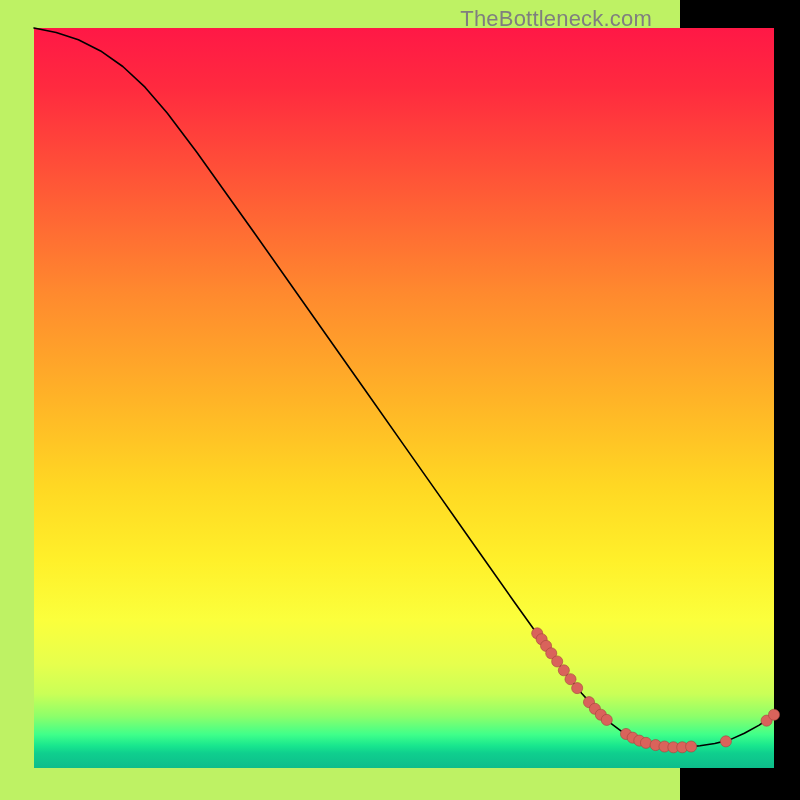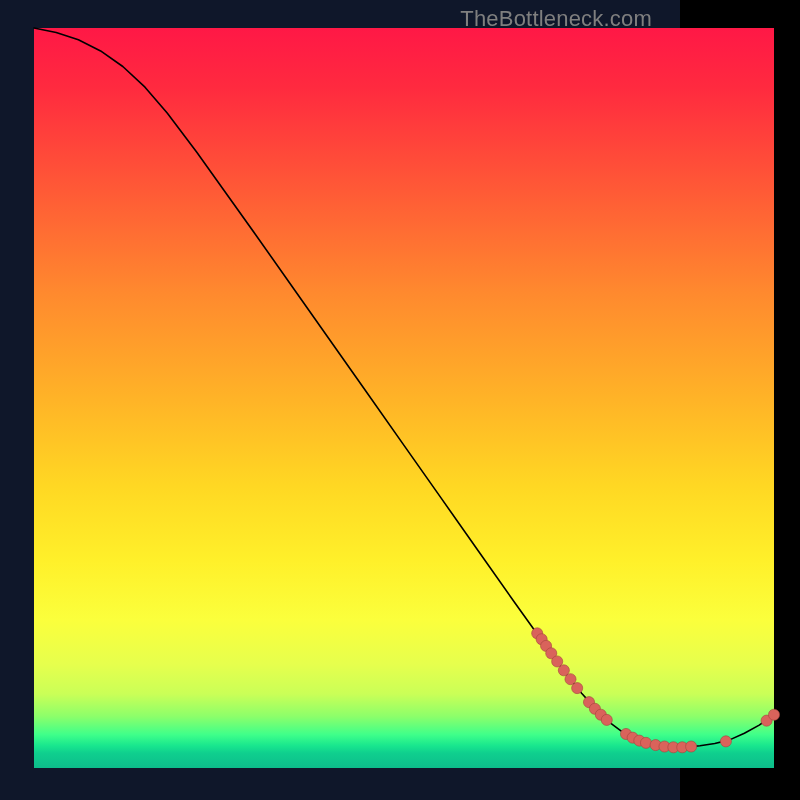--- a/index.html
+++ b/index.html
@@ -8,21 +8,21 @@
     width: 800px;
     height: 800px;
     background: #000;
     font-family: Arial, Helvetica, sans-serif;
     overflow: hidden;
   }
   .stage {
     position: relative;
     width: 680px;
     height: 800px;
-    background: #0f172a;
+    background: #bef264;
     text-align: right;
   }
   .plot {
     position: absolute;
     left: 34px;
     top: 28px;
     width: 740px;
     height: 740px;
   }
   .gradient {

